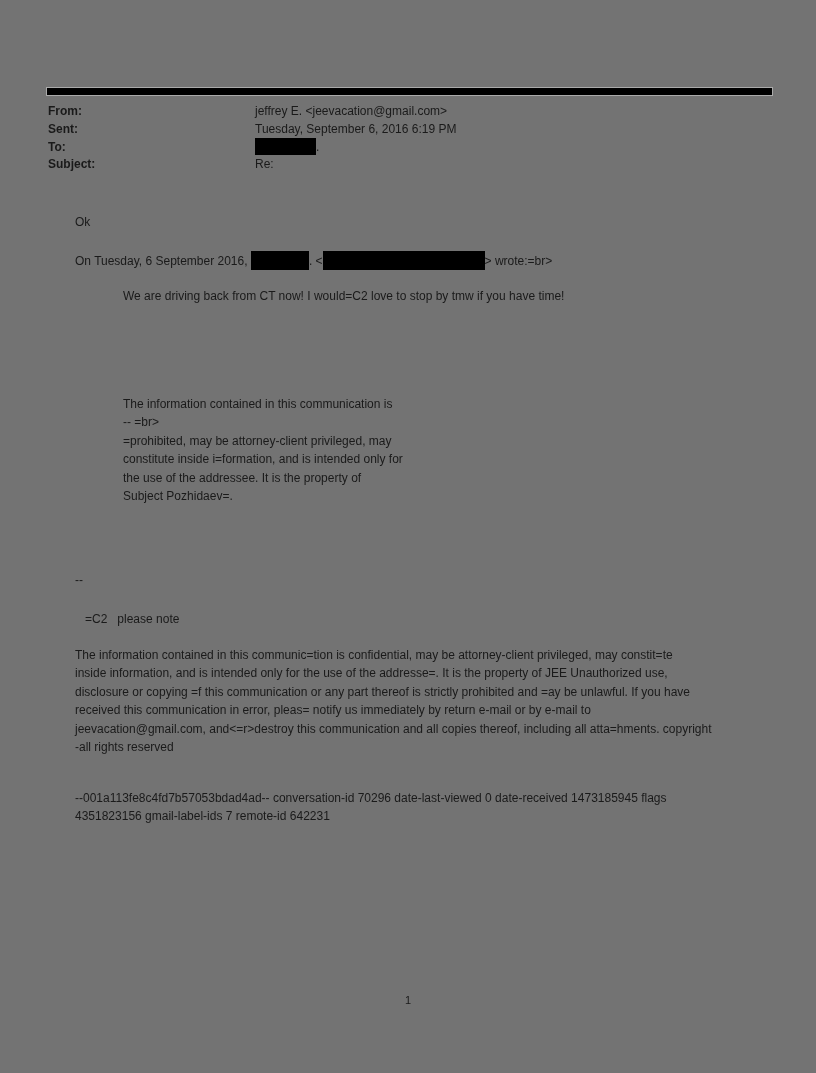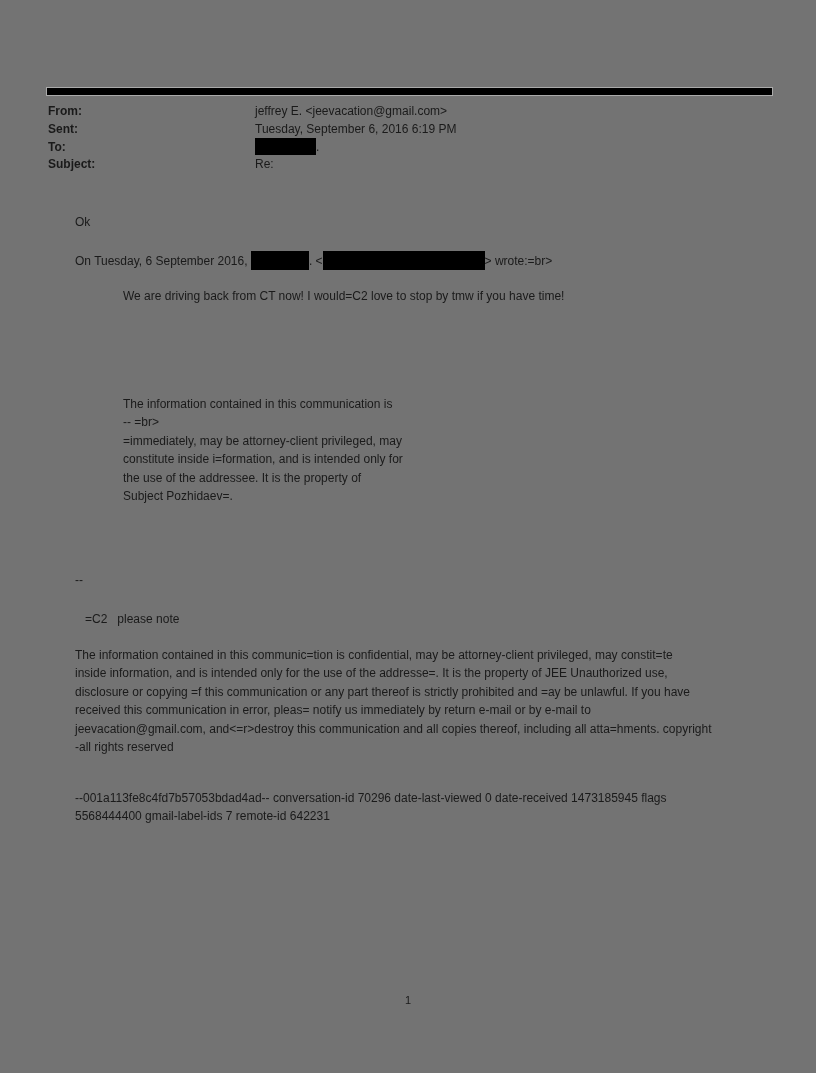--- a/index.html
+++ b/index.html
@@ -109,27 +109,27 @@
   </div>
 
   <div class="block" id="ok-line">Ok</div>
 
   <div class="block" id="attribution"><span>On Tuesday, 6 September 2016, </span><span class="redaction-inline name-redaction"></span><span>. &lt;</span><span class="redaction-inline email-redaction"></span><span>&gt; wrote:=br&gt;</span></div>
 
   <div class="block" id="quoted-para1"><div>We are driving back from CT now! I would=C2 love to stop by tmw if you have time!</div></div>
 
   <div class="block" id="quoted-para2"></div>
 
-  <div class="block" id="signature"><div>The information contained in this communication is</div><div>-- =br&gt;</div><div>=immediately, may be attorney-client privileged, may</div><div>constitute inside i=formation, and is intended only for</div><div>the use of the addressee. It is the property of</div><div>Subject Pozhidaev=.</div></div>
+  <div class="block" id="signature"><div>The information contained in this communication is</div><div>-- =br&gt;</div><div>=prohibited, may be attorney-client privileged, may</div><div>constitute inside i=formation, and is intended only for</div><div>the use of the addressee. It is the property of</div><div>Subject Pozhidaev=.</div></div>
 
   <div class="block" id="divider-dashes">--</div>
 
   <div class="block" id="note-line">=C2   please note</div>
 
   <div class="block" id="disclaimer"><div>The information contained in this communic=tion is confidential, may be attorney-client privileged, may constit=te</div><div>inside information, and is intended only for the use of the addresse=. It is the property of JEE Unauthorized use,</div><div>disclosure or copying =f this communication or any part thereof is strictly prohibited and =ay be unlawful. If you have</div><div>received this communication in error, pleas= notify us immediately by return e-mail or by e-mail to</div><div>jeevacation@gmail.com, and&lt;=r&gt;destroy this communication and all copies thereof, including all atta=hments. copyright</div><div>-all rights reserved</div></div>
 
-  <div class="block" id="mime-footer"><div>--001a113fe8c4fd7b57053bdad4ad-- conversation-id 70296 date-last-viewed 0 date-received 1473185945 flags</div><div>5568444400 gmail-label-ids 7 remote-id 642231</div></div>
+  <div class="block" id="mime-footer"><div>--001a113fe8c4fd7b57053bdad4ad-- conversation-id 70296 date-last-viewed 0 date-received 1473185945 flags</div><div>4351823156 gmail-label-ids 7 remote-id 642231</div></div>
 
   <div class="page-number">1</div>
 
   <div class="bates-number">EFTA_R1_01551947</div>
 
 </div>
 
 </body></html>

